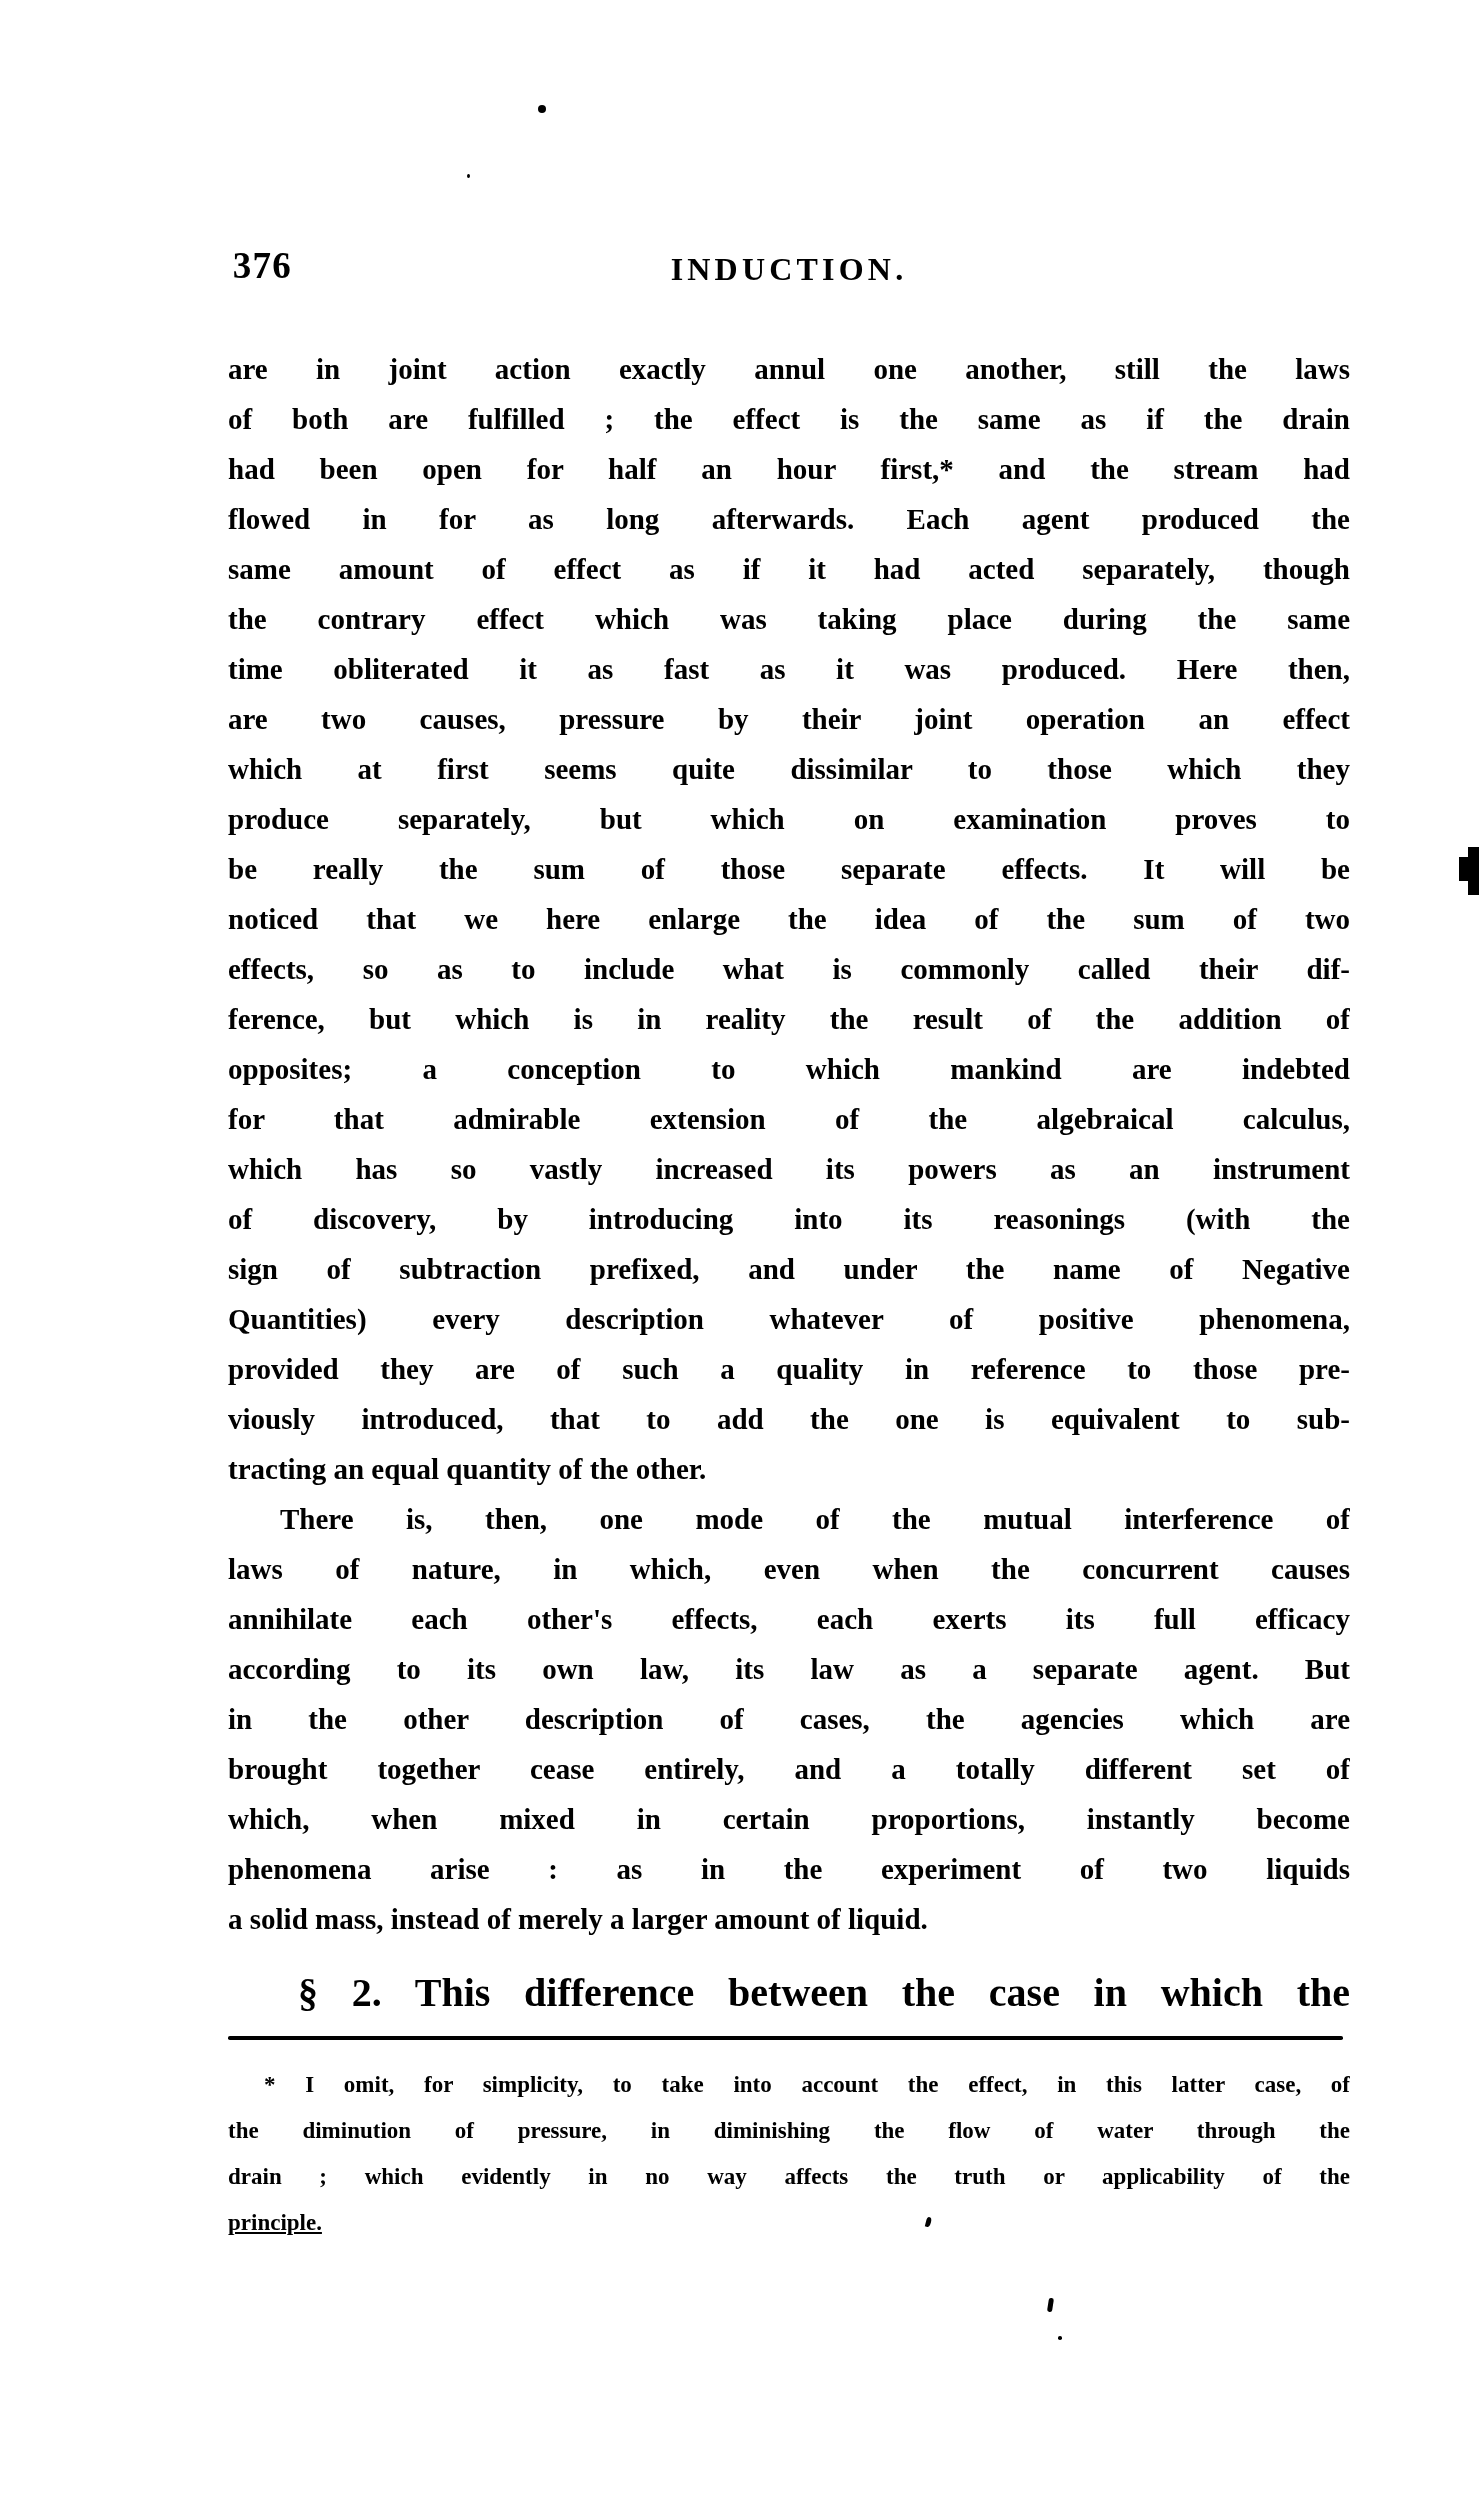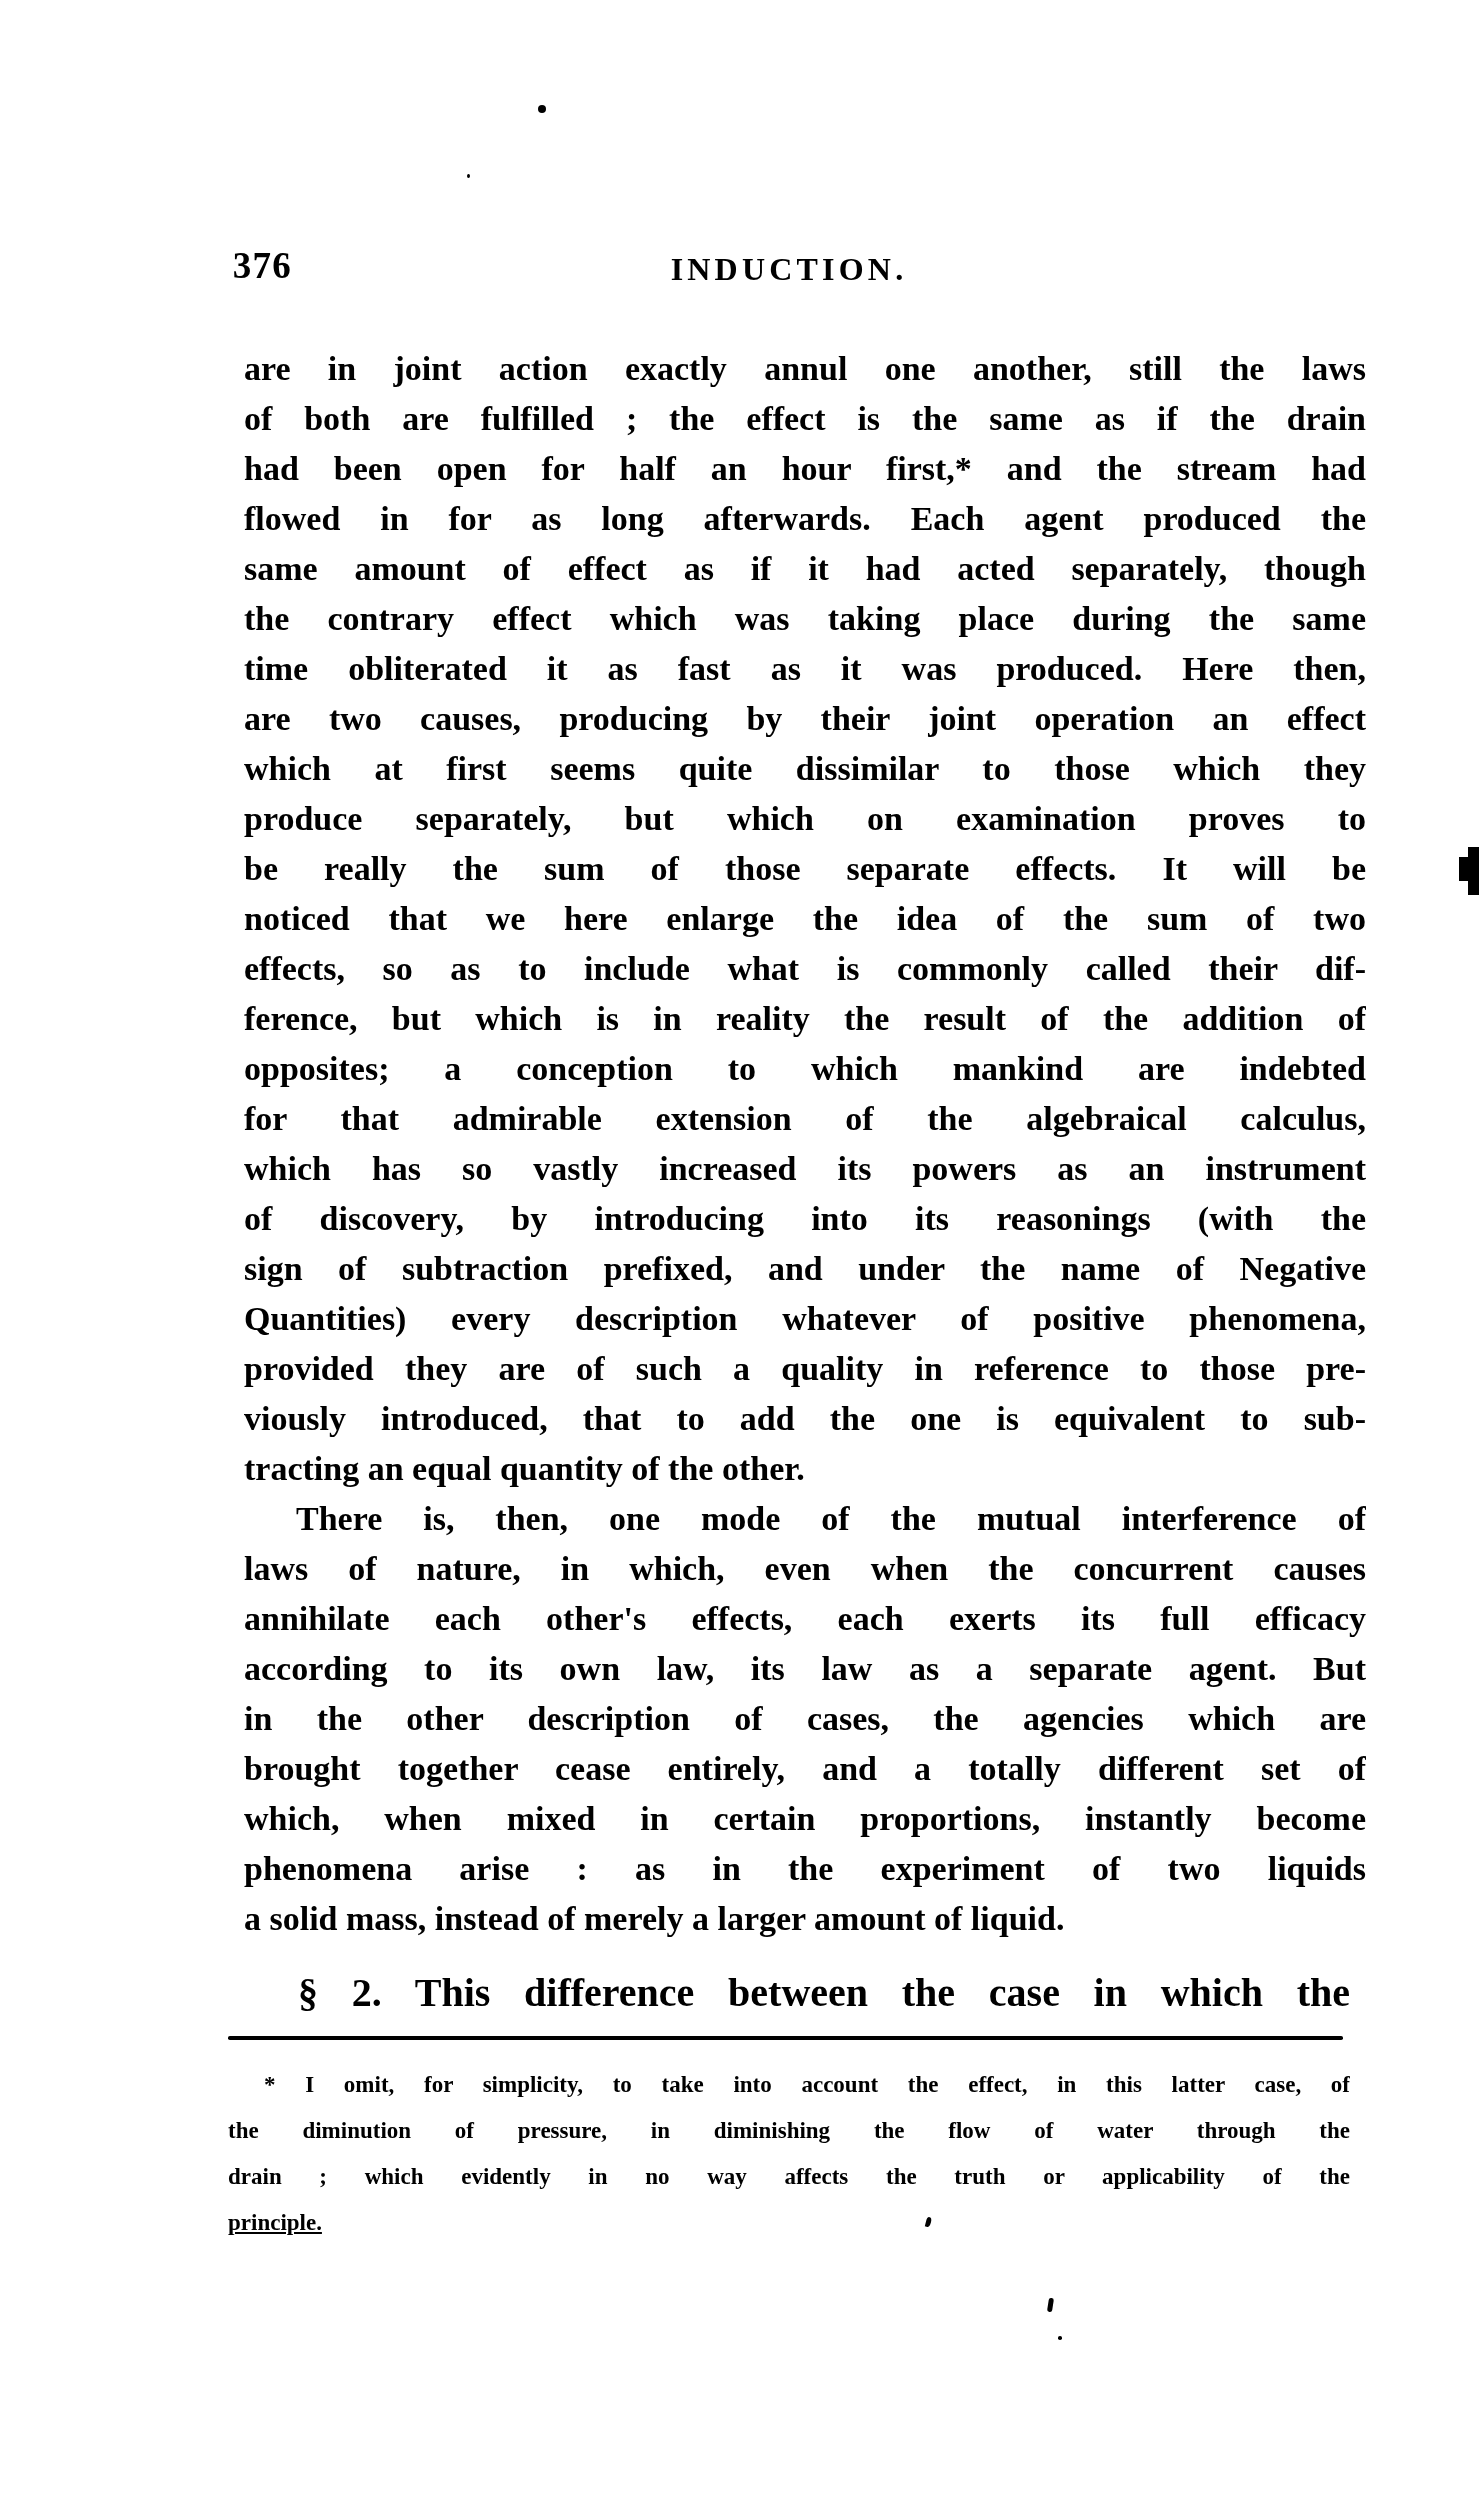--- a/index.html
+++ b/index.html
@@ -34,23 +34,23 @@
     width: 100%;
     top: 7.1px;
     text-align: center;
     font-size: 32px;
     line-height: 32px;
     letter-spacing: 4.2px;
   }
   .body-block {
     position: absolute;
     top: 344px;
-    left: 244px;
+    left: 228px;
     width: 1122px;
-    font-size: 34px;
+    font-size: 29px;
   }
   .jline {
     height: 50px;
     line-height: 50px;
     text-align: justify;
     text-align-last: justify;
     overflow: hidden;
   }
   .jline.end { text-align-last: left; }
   .jline.ind { text-indent: 52px; }
@@ -109,21 +109,21 @@
   </div>
 
   <div class="body-block">
     <div class="jline">are in joint action exactly annul one another, still the laws</div>
     <div class="jline">of both are fulfilled ; the effect is the same as if the drain</div>
     <div class="jline">had been open for half an hour first,* and the stream had</div>
     <div class="jline">flowed in for as long afterwards. Each agent produced the</div>
     <div class="jline">same amount of effect as if it had acted separately, though</div>
     <div class="jline">the contrary effect which was taking place during the same</div>
     <div class="jline">time obliterated it as fast as it was produced. Here then,</div>
-    <div class="jline">are two causes, producing by their joint operation an effect</div>
+    <div class="jline">are two causes, pressure by their joint operation an effect</div>
     <div class="jline">which at first seems quite dissimilar to those which they</div>
     <div class="jline">produce separately, but which on examination proves to</div>
     <div class="jline">be really the sum of those separate effects. It will be</div>
     <div class="jline">noticed that we here enlarge the idea of the sum of two</div>
     <div class="jline">effects, so as to include what is commonly called their dif-</div>
     <div class="jline">ference, but which is in reality the result of the addition of</div>
     <div class="jline">opposites; a conception to which mankind are indebted</div>
     <div class="jline">for that admirable extension of the algebraical calculus,</div>
     <div class="jline">which has so vastly increased its powers as an instrument</div>
     <div class="jline">of discovery, by introducing into its reasonings (with the</div>

